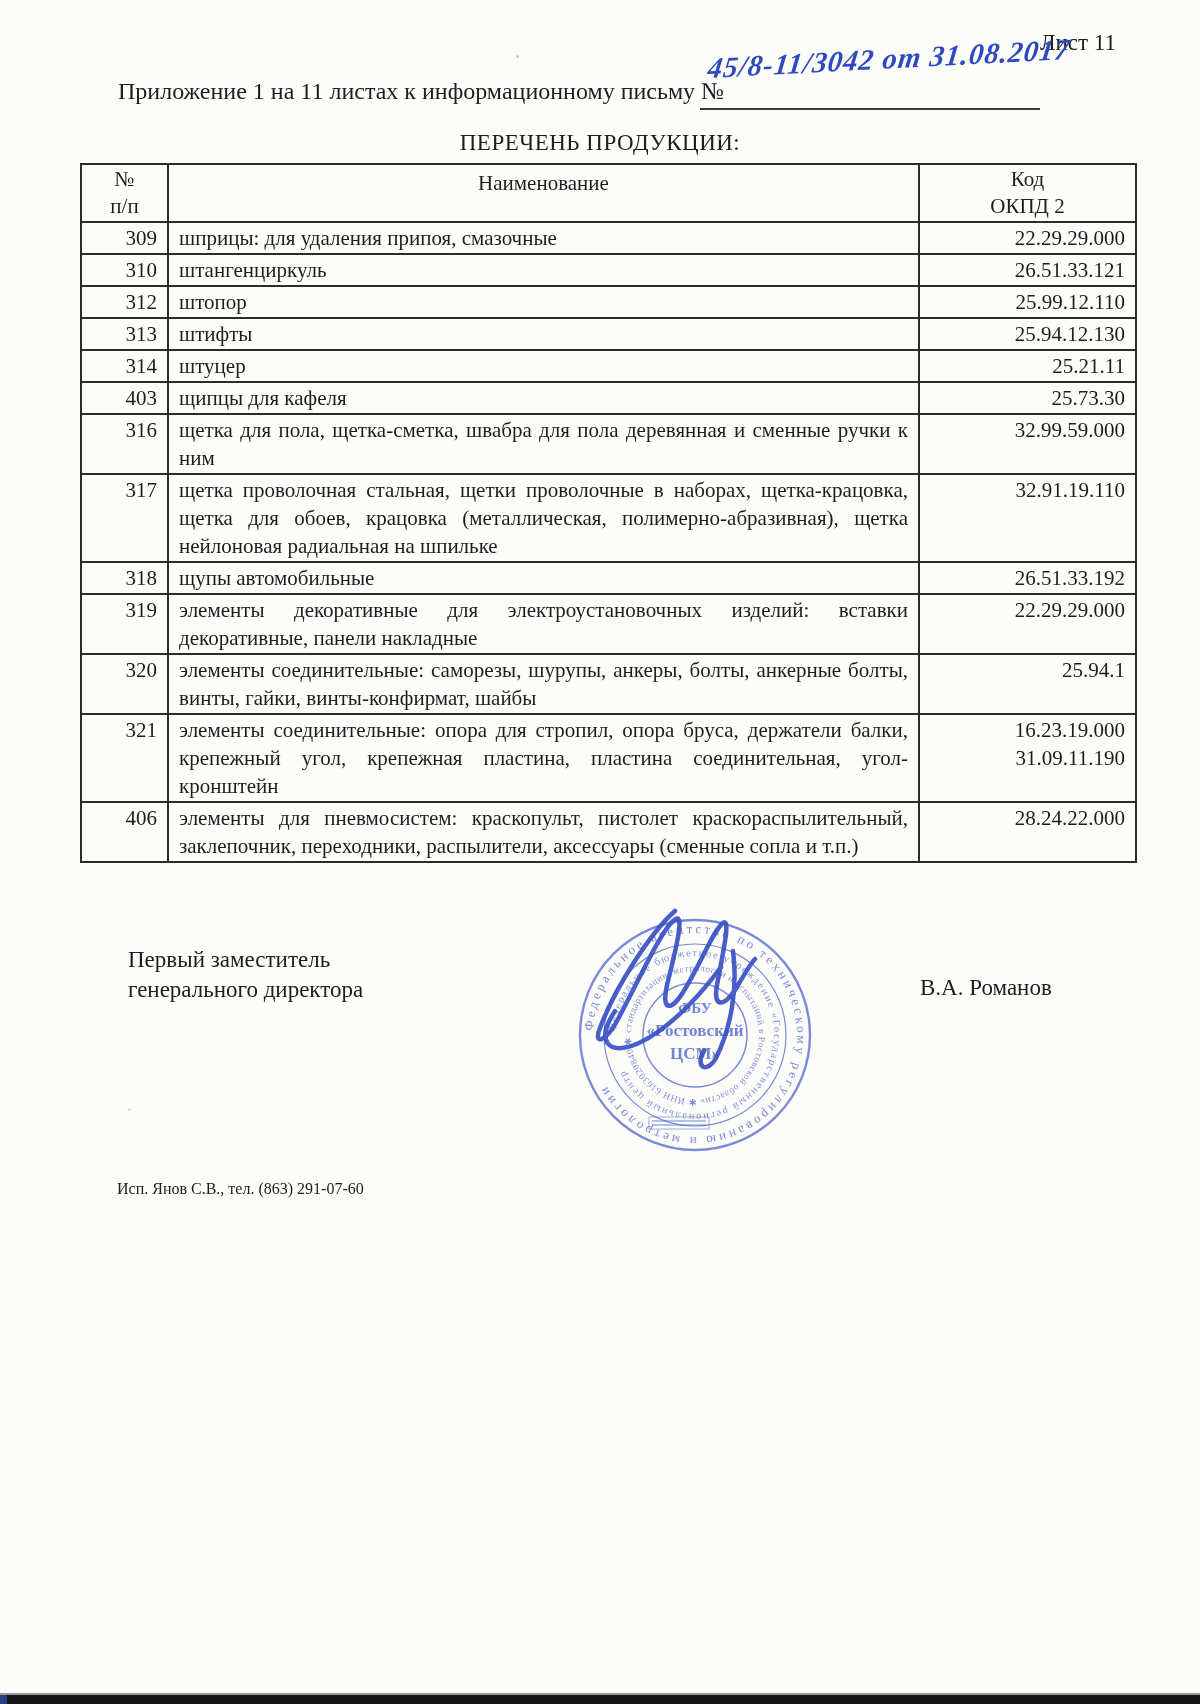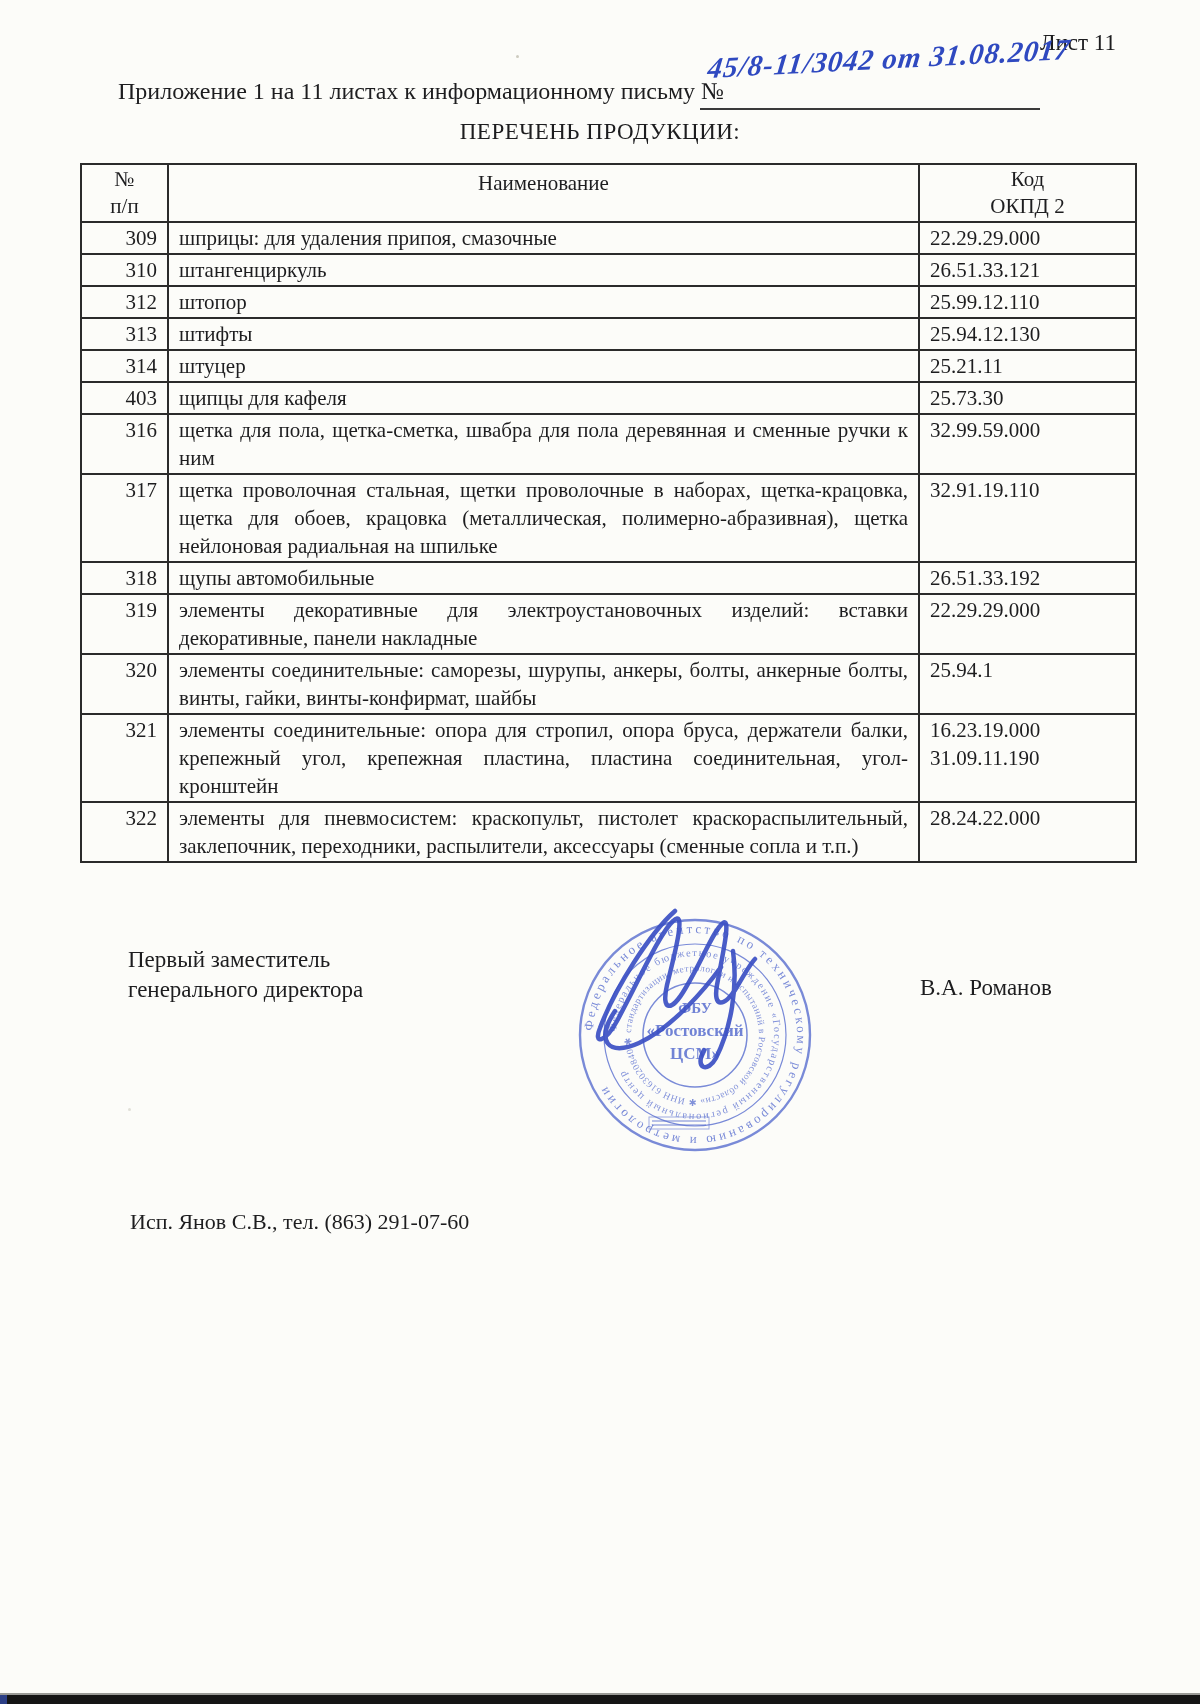--- a/index.html
+++ b/index.html
@@ -15,46 +15,46 @@
   .ref-underline{
     top:80px;left:700px;width:340px;height:28px;
     border-bottom:2px solid #3a3a3a;
   }
   .handwritten{
     top:52px;left:706px;width:345px;
     font-size:29px;font-style:italic;font-weight:bold;
     color:#2f49c0;letter-spacing:1px;white-space:nowrap;
     transform:rotate(-3deg) skewX(-10deg);transform-origin:left bottom;
   }
-  .page-title{top:119px;left:80px;width:1040px;text-align:center;font-size:23px;letter-spacing:0.5px;}
+  .page-title{top:130px;left:80px;width:1040px;text-align:center;font-size:23px;letter-spacing:0.5px;}
 
   table.products{
     position:absolute;top:163px;left:80px;width:1055px;
     border-collapse:collapse;table-layout:fixed;
     font-size:21px;
   }
   table.products td,table.products th{
     border:2px solid #2b2b2b;
     vertical-align:top;
     line-height:28px;
     padding:1px 10px;
     font-weight:normal;
   }
   col.c-num{width:87px;}
   col.c-name{width:751px;}
   col.c-code{width:217px;}
   th .hline{line-height:27px;}
   thead th{text-align:center;padding:3px 4px;}
   td.cell-num{text-align:right;padding:1px 2px;margin-left:32px;}
   td.cell-name{text-align:justify;}
-  td.cell-code{text-align:left;padding:1px 4px;}
+  td.cell-code{text-align:right;padding:1px 4px;}
 
   .sign-title{top:945px;left:128px;font-size:23px;line-height:30px;}
   .signer-name{top:975px;left:920px;font-size:23px;}
-  .executor{top:1180px;left:130px;font-size:22px;margin-top:29px;}
+  .executor{top:1180px;left:117px;font-size:16px;}
 
   .stamp-svg{top:910px;left:570px;width:250px;height:250px;}
   .stamp-svg text{font-family:"Liberation Serif",serif;fill:#6377d2;}
   .ring-outer{font-size:13px;letter-spacing:3px;opacity:.85;}
   .ring-middle{font-size:10.5px;letter-spacing:1.6px;opacity:.8;}
   .ring-inner{font-size:9.5px;letter-spacing:.5px;opacity:.8;}
   .stamp-center{font-weight:bold;text-anchor:middle;opacity:.9;}
   .signature-svg{top:893px;left:555px;width:230px;height:190px;}
 
   .scan-edge{left:0;right:0;bottom:0;height:9px;background:#151515;}
@@ -174,21 +174,21 @@
       </tr>
       <tr>
         <td class="cell-num">321</td>
         <td class="cell-name">элементы соединительные: опора для стропил, опора бруса, держатели балки, крепежный угол, крепежная пластина, пластина соединительная, угол-кронштейн</td>
         <td class="cell-code">
           <div>16.23.19.000</div>
           <div>31.09.11.190</div>
         </td>
       </tr>
       <tr>
-        <td class="cell-num">322</td>
+        <td class="cell-num">406</td>
         <td class="cell-name">элементы для пневмосистем: краскопульт, пистолет краскораспылительный, заклепочник, переходники, распылители, аксессуары (сменные сопла и т.п.)</td>
         <td class="cell-code">
           <div>28.24.22.000</div>
         </td>
       </tr>
     </tbody>
 </table>
 
 <div class="abs sign-title">
   <div>Первый заместитель</div>

